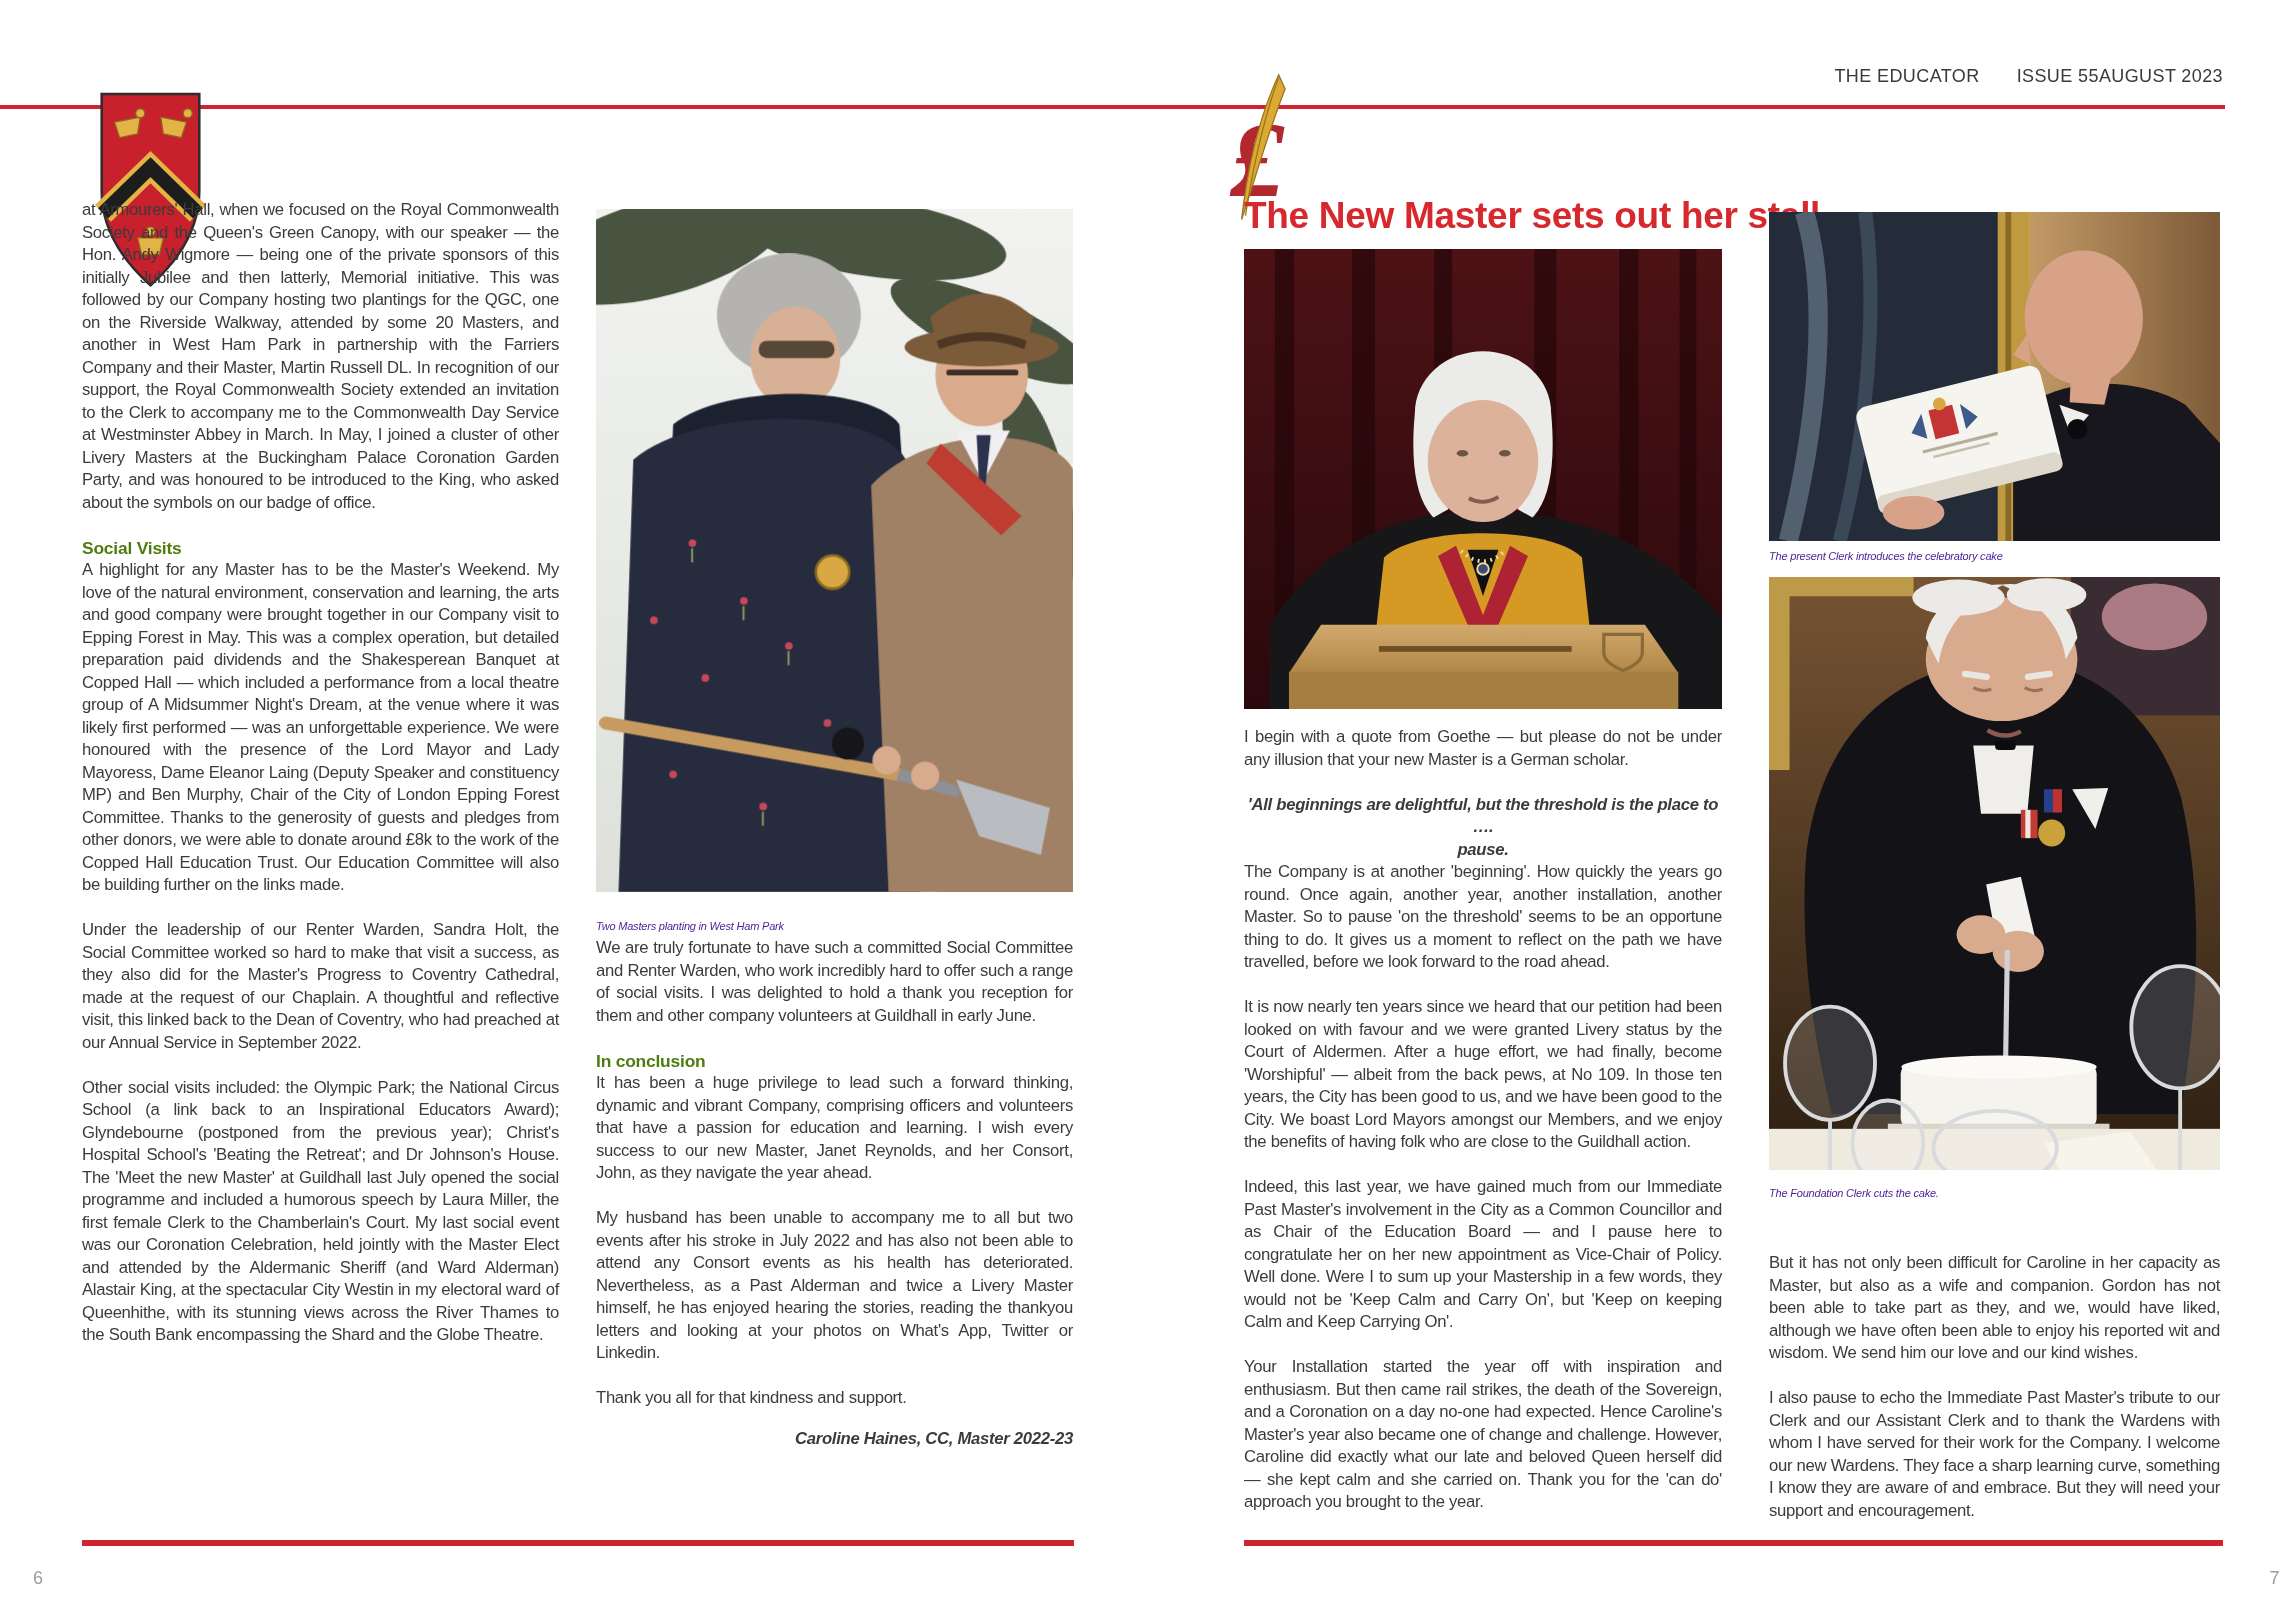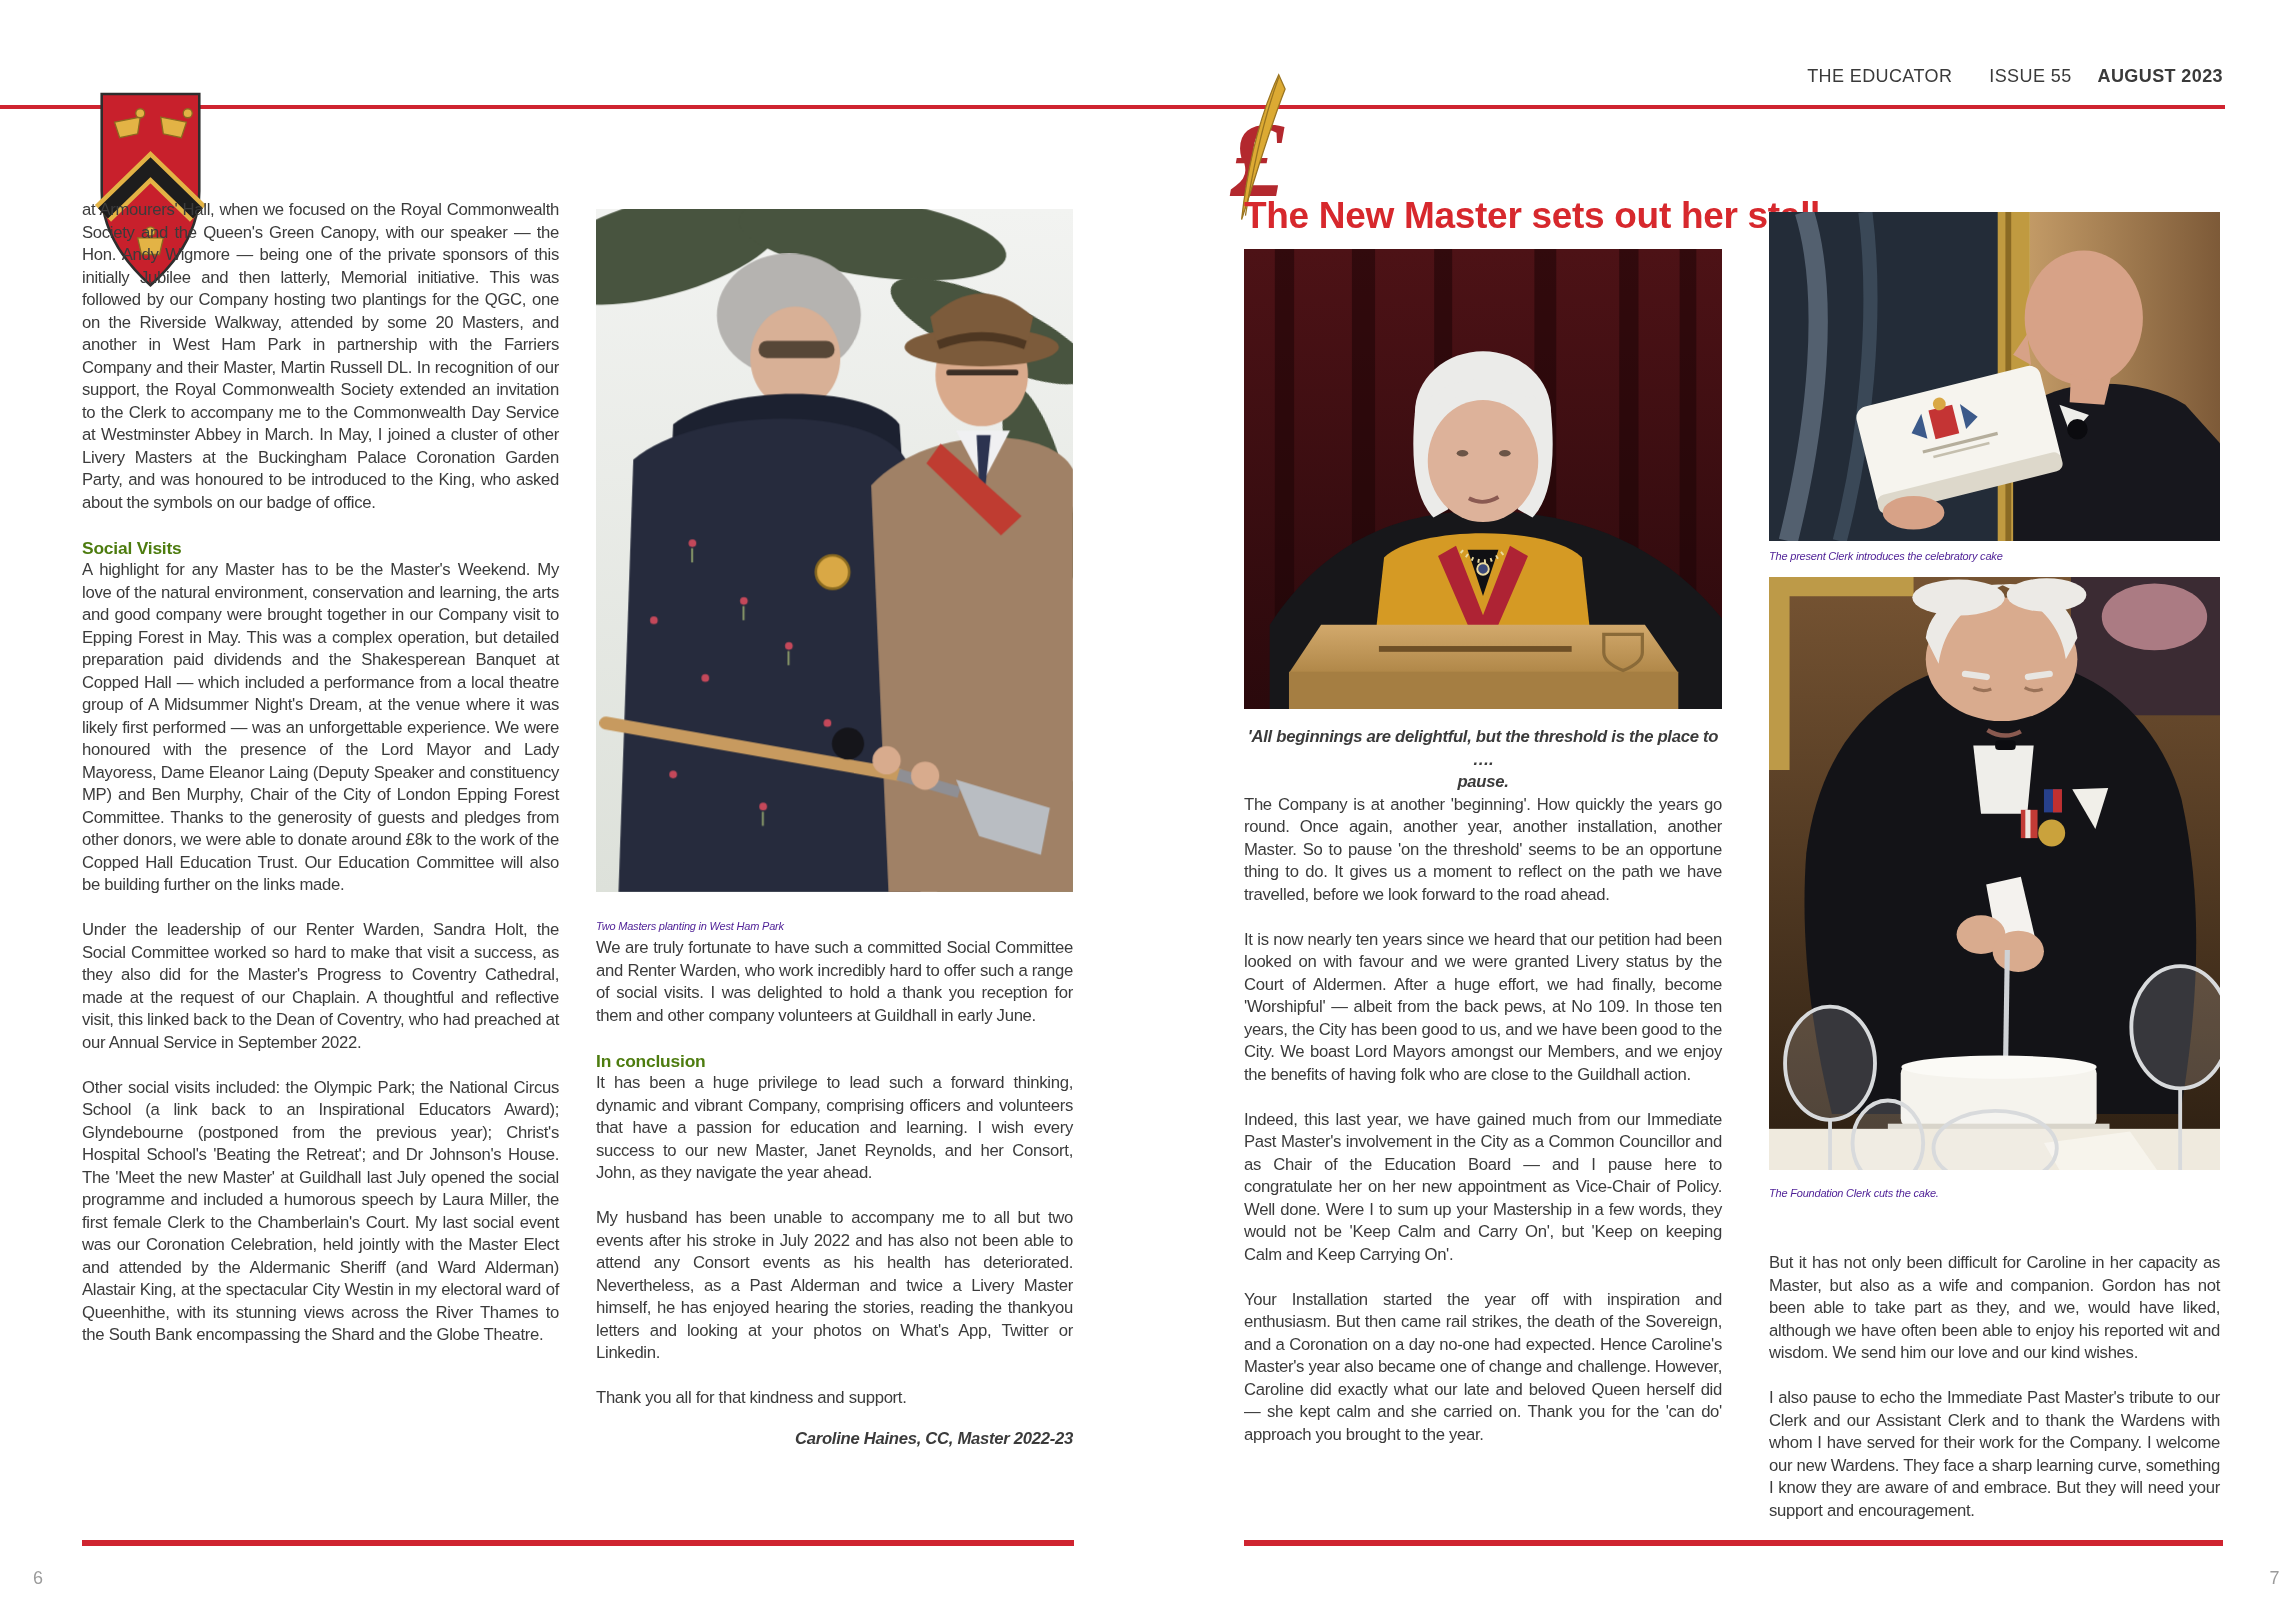--- a/index.html
+++ b/index.html
@@ -10,21 +10,21 @@
   .body-text{font-size:16.7px;line-height:22.5px;letter-spacing:-0.3px;color:#3b3b3b;text-align:justify;}
   .body-text p{margin:0 0 22.5px 0;}
   .body-text p:last-child{margin-bottom:0;}
   .subhead{font-size:17.4px;line-height:22.5px;font-weight:bold;color:#4d7c0f;margin:0;letter-spacing:-0.2px;}
   .caption{font-size:11px;line-height:22.5px;font-style:italic;color:#4c1d95;letter-spacing:-0.2px;}
   .quote{font-weight:bold;font-style:italic;text-align:center;margin:0;}
   .signature{font-weight:bold;font-style:italic;text-align:right;margin-top:18px;}
   .article-title{font-size:37px;line-height:40px;font-weight:bold;color:#d7282d;letter-spacing:-0.3px;}
   .header-meta{font-size:18px;color:#3a3a3a;letter-spacing:0.4px;text-align:right;white-space:nowrap;}
   .header-meta .gap-big{margin-left:37px;}
-  .header-meta .gap-small{margin-left:26px;font-weight:bold;}
+  .header-meta .gap-small{}
   .pagenum{font-size:18px;color:#9b9b9b;}
   .photo{overflow:hidden;background:#ddd;}
   .photo svg{display:block;width:100%;height:100%;}
 </style>
 </head>
 <body>
 
 <div class="spread">
 
   <div class="abs rule" style="left:0;top:105px;width:2225px;height:3.9px;"></div>
@@ -182,20 +182,21 @@
       <circle cx="372" cy="498" r="9" fill="#3c4a7a" stroke="#e8d9a0" stroke-width="3"></circle>
 
       <path d="M120 585 L624 585 L676 660 L70 660 Z" fill="url(#gBw)"></path>
       <rect x="70" y="658" width="606" height="58" fill="#a57e42"></rect>
       <rect x="210" y="618" width="300" height="9" fill="#6e4f26"></rect>
       <path d="M560 600 h60 v28 q0 16 -30 28 q-30 -12 -30 -28 Z" fill="none" stroke="#8a6a38" stroke-width="5"></path>
     </svg>
   </div>
 
   <div class="abs body-text" style="left:1244px;top:726px;width:478px;">
+    <p>I begin with a quote from Goethe — but please do not be under any illusion that your new Master is a German scholar.</p>
     <div class="quote">'All beginnings are delightful, but the threshold is the place to ….</div>
     <div class="quote">pause.</div>
     <p>The Company is at another 'beginning'. How quickly the years go round. Once again, another year, another installation, another Master. So to pause 'on the threshold' seems to be an opportune thing to do. It gives us a moment to reflect on the path we have travelled, before we look forward to the road ahead.</p>
     <p>It is now nearly ten years since we heard that our petition had been looked on with favour and we were granted Livery status by the Court of Aldermen. After a huge effort, we had finally, become 'Worshipful' — albeit from the back pews, at No 109. In those ten years, the City has been good to us, and we have been good to the City. We boast Lord Mayors amongst our Members, and we enjoy the benefits of having folk who are close to the Guildhall action.</p>
     <p>Indeed, this last year, we have gained much from our Immediate Past Master's involvement in the City as a Common Councillor and as Chair of the Education Board — and I pause here to congratulate her on her new appointment as Vice-Chair of Policy. Well done. Were I to sum up your Mastership in a few words, they would not be 'Keep Calm and Carry On', but 'Keep on keeping Calm and Keep Carrying On'.</p>
     <p>Your Installation started the year off with inspiration and enthusiasm. But then came rail strikes, the death of the Sovereign, and a Coronation on a day no-one had expected. Hence Caroline's Master's year also became one of change and challenge. However, Caroline did exactly what our late and beloved Queen herself did — she kept calm and she carried on. Thank you for the 'can do' approach you brought to the year.</p>
   </div>
 
   <div class="abs photo" style="left:1769px;top:212px;width:451px;height:329px;">
     <svg viewBox="0 0 702 512" xmlns="http://www.w3.org/2000/svg" preserveAspectRatio="none">

